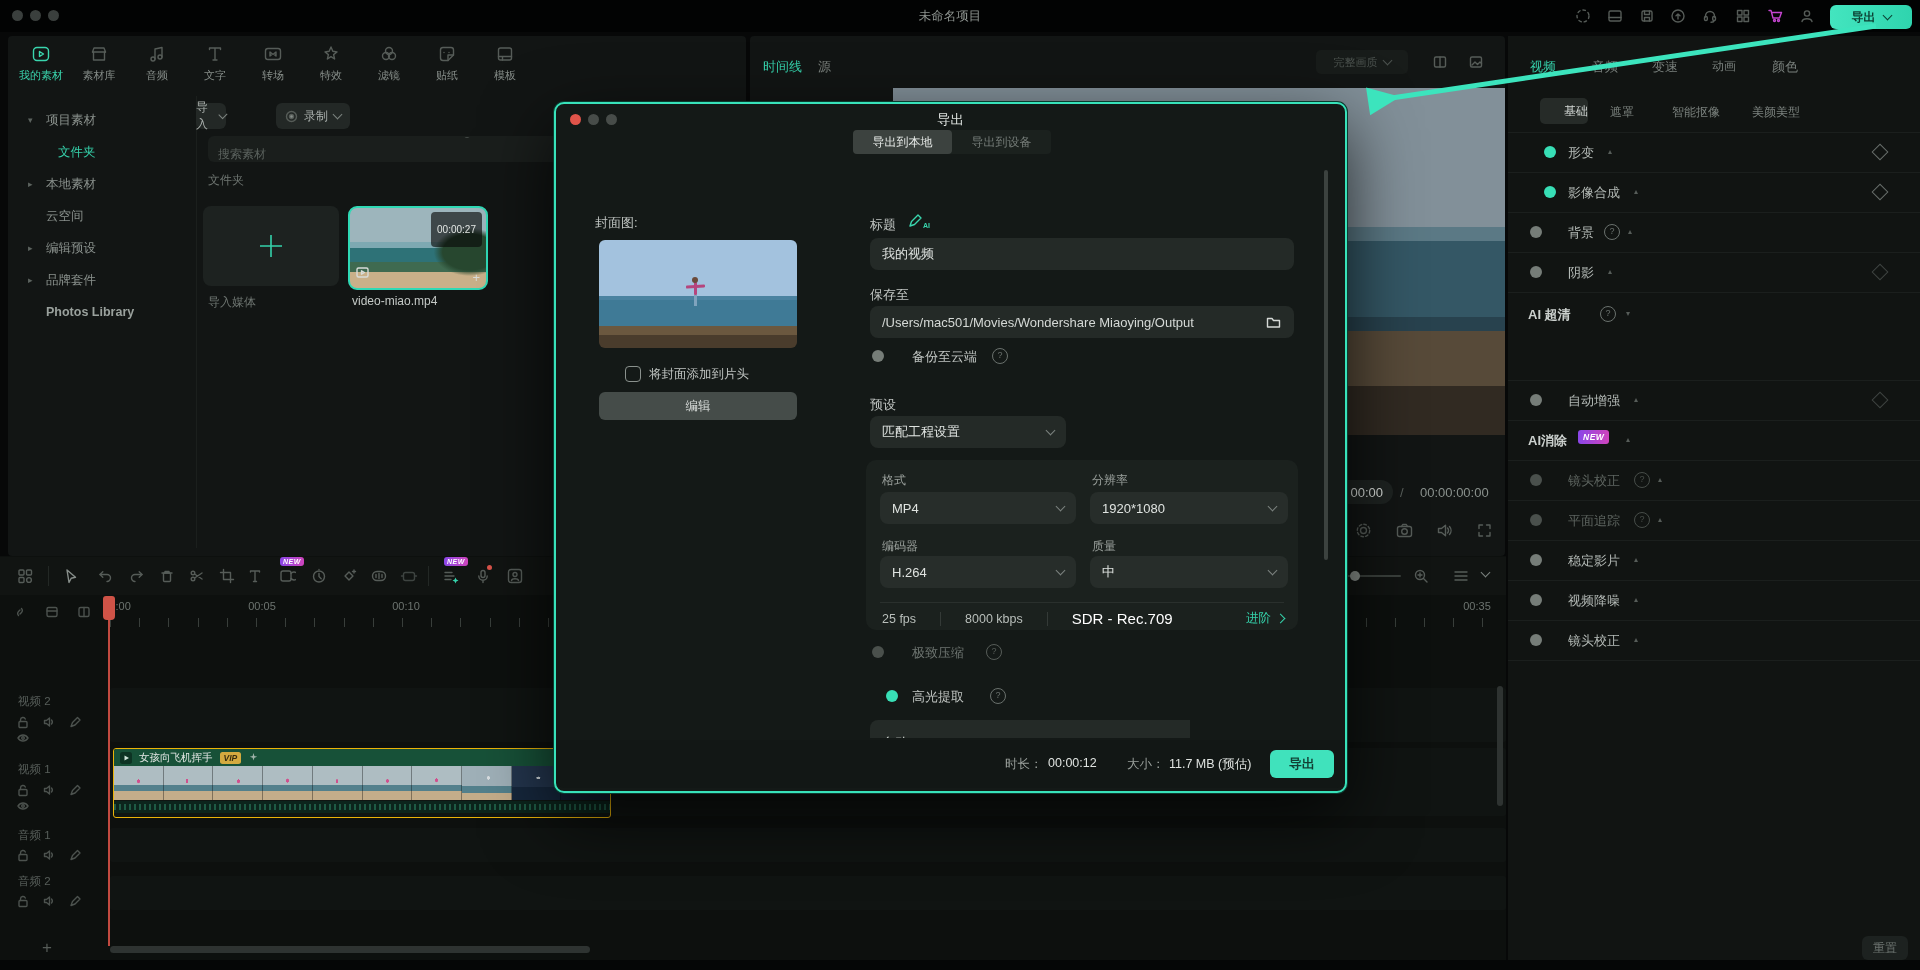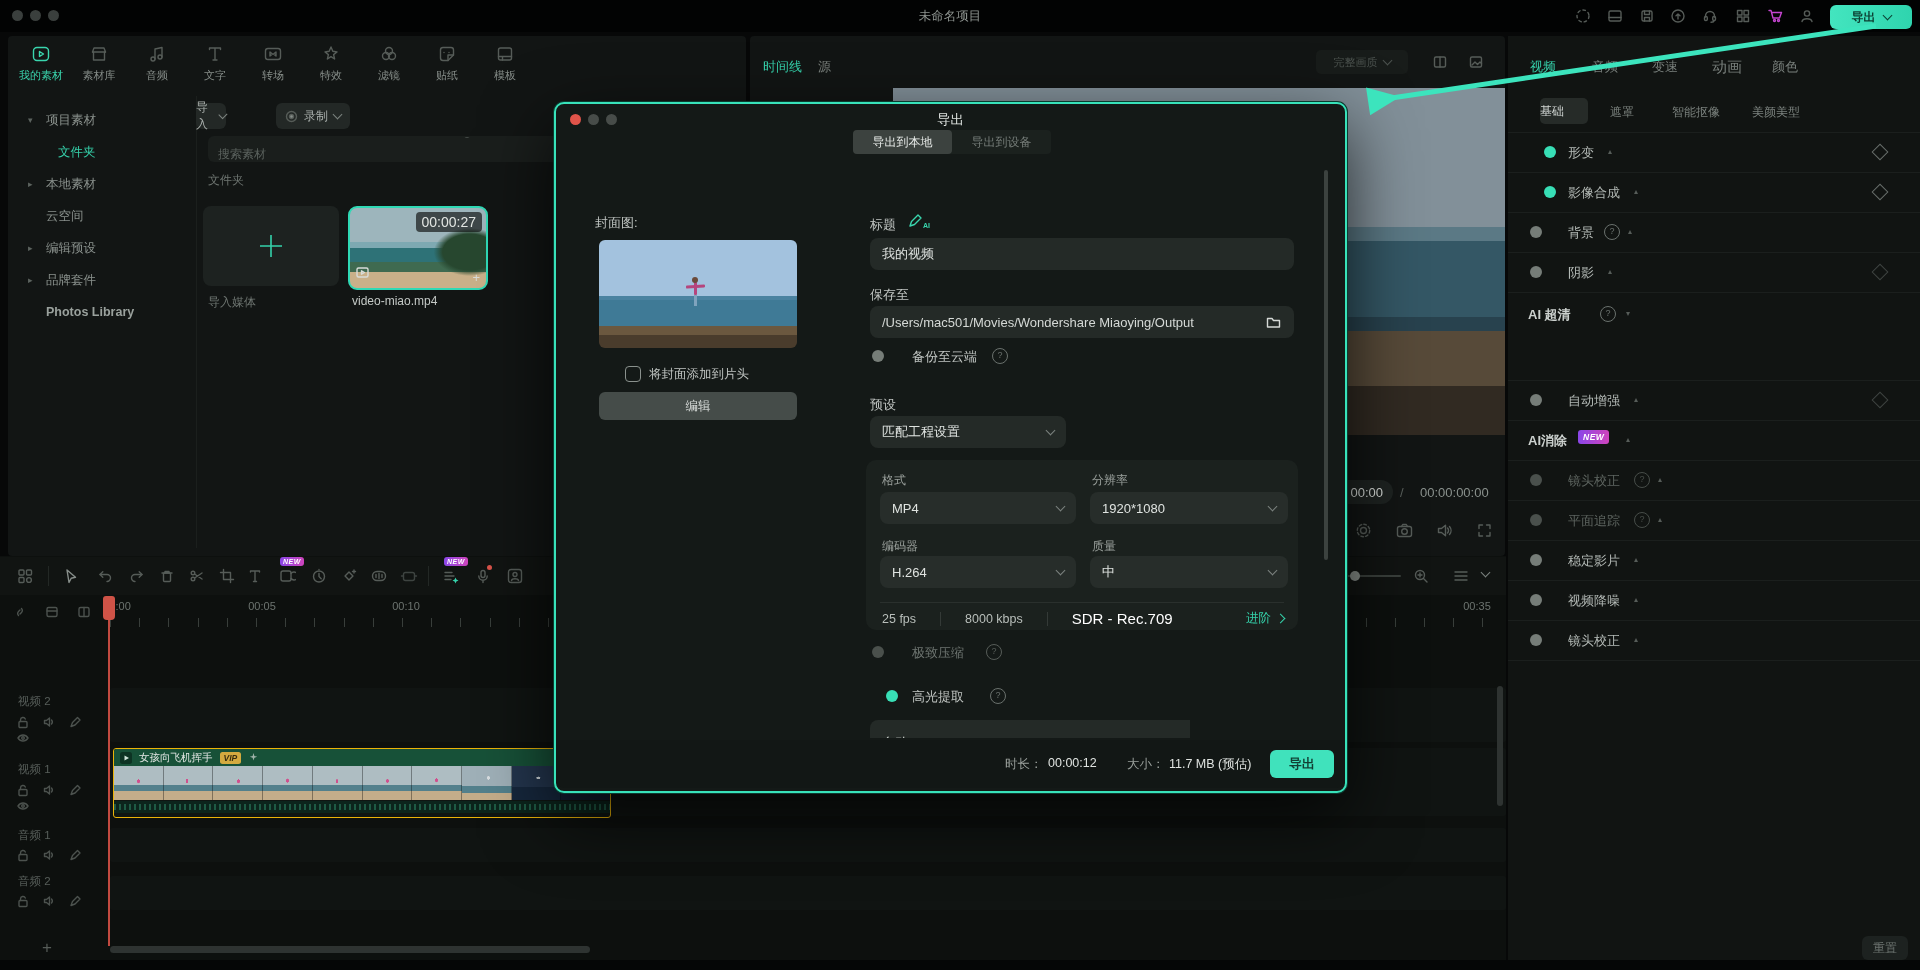--- a/index.html
+++ b/index.html
@@ -230,21 +230,21 @@
 
   <div class="abs card" style="left:203px;top:206px;width:136px;height:80px;display:flex;align-items:center;justify-content:center">
     <svg width="30" height="30">
         <path d="M15 4v22M4 15h22" stroke="#35d2ab" stroke-width="1.6"></path>
       </svg>
   </div>
   <div class="abs lbl" style="left:208px;top:294px">导入媒体</div>
 
   <div class="abs" style="left:348px;top:206px;width:136px;height:80px;border:2px solid #2fd9b5;border-radius:9px;overflow:hidden;
        background:radial-gradient(60px 40px at 88% 55%,#27472f 0 45%,transparent 60%),linear-gradient(180deg,#9db5bc 0 42%,#7ea9b2 42% 50%,#2e7277 50% 68%,#3f6a50 68% 80%,#c9b089 80% 100%)">
-    <div class="abs" style="right:4px;top:4px;background:rgba(10,12,11,.65);border-radius:4px;padding:2px 6px;font-size:14px;color:#e2e6e3">00:00:27</div>
+    <div class="abs" style="right:4px;top:4px;background:rgba(10,12,11,.65);border-radius:4px;padding:12px 6px;font-size:10px;color:#e2e6e3">00:00:27</div>
     <span class="abs" style="left:5px;bottom:4px">
       <svg width="15" height="15" class="sv" style="stroke:#d8dcd9">
           <rect x="2" y="3" width="11" height="9" rx="1.5"></rect>
           <path d="M6.5 5.8l3 1.7-3 1.7z"></path>
         </svg></span>
     <span class="abs" style="right:6px;bottom:3px;color:#d8dcd9;font-size:13px">+</span>
   </div>
   <div class="abs txt" style="left:352px;top:294px;font-size:12px;color:#c4c9c6">video-miao.mp4</div>
 
   <div class="abs panel" style="left:750px;top:36px;width:755px;height:520px"></div>
@@ -292,24 +292,24 @@
       </svg></span>
   <span class="abs" style="left:1475px;top:521px">
     <svg width="19" height="19" class="sv dim">
         <path d="M4 7.5V4h3.5M11.5 4H15v3.5M15 11.5V15h-3.5M7.5 15H4v-3.5"></path>
       </svg></span>
 
   <div class="abs" style="left:1508px;top:36px;width:412px;height:934px;background:#111412"></div>
   <div class="abs txt" style="left:1530px;top:58px;font-size:13px;color:#35d2ab">视频</div>
   <div class="abs txt" style="left:1592px;top:58px;font-size:13px;color:#787f7b">音频</div>
   <div class="abs txt" style="left:1652px;top:58px;font-size:13px;color:#787f7b">变速</div>
-  <div class="abs txt" style="left:1712px;top:58px;font-size:15px;color:#787f7b">动画</div>
+  <div class="abs txt" style="left:1712px;top:58px;font-size:12px;color:#787f7b">动画</div>
   <div class="abs txt" style="left:1772px;top:58px;font-size:13px;color:#787f7b">颜色</div>
 
-  <div class="abs" style="left:1540px;top:98px;width:48px;height:26px;background:#262b28;border-radius:5px;text-align:left;line-height:26px;font-size:12px;color:#d2d7d4">基础</div>
+  <div class="abs" style="left:1540px;top:98px;width:48px;height:26px;background:#262b28;border-radius:5px;text-align:right;line-height:26px;font-size:12px;color:#d2d7d4">基础</div>
   <div class="abs txt" style="left:1610px;top:104px;font-size:12px;color:#7a817d">遮罩</div>
   <div class="abs txt" style="left:1672px;top:104px;font-size:12px;color:#7a817d">智能抠像</div>
   <div class="abs txt" style="left:1752px;top:104px;font-size:12px;color:#7a817d">美颜美型</div>
 
   <div class="sep-h" style="top:132px"></div>
 
   <div class="prow" style="top:132px">
     <span class="tglwrap"><span class="tgl on"><span class="knob"></span></span></span>
     <span class="name">形变</span>
     <span class="tri" style="left:100px">▴</span>

